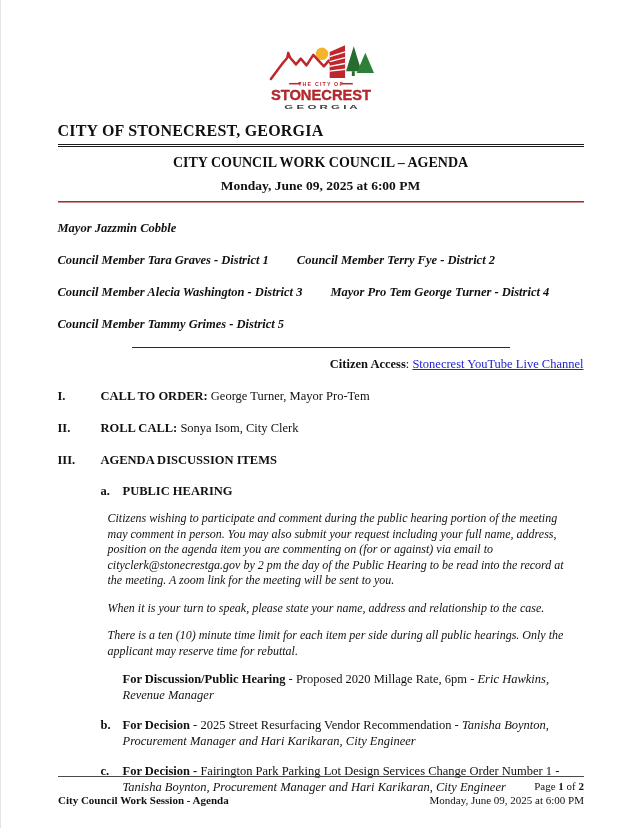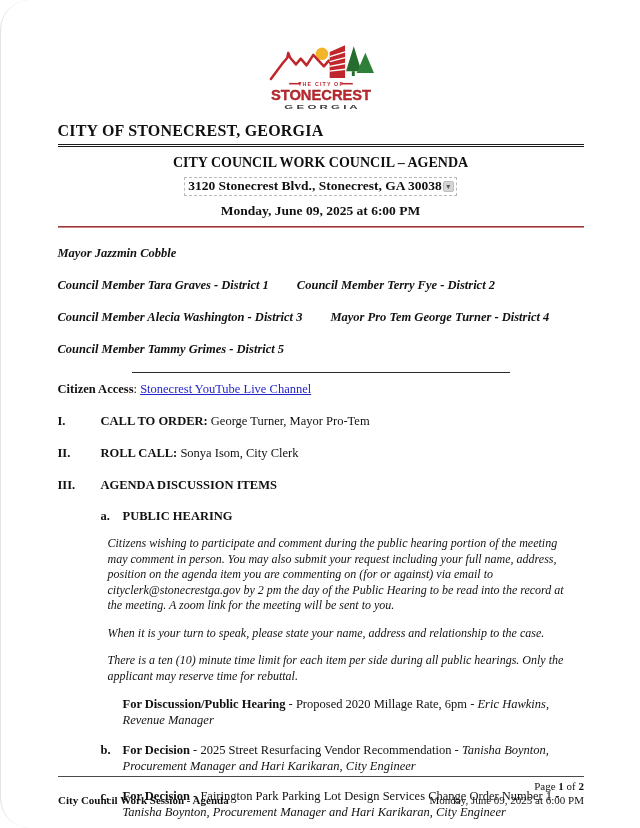--- a/index.html
+++ b/index.html
@@ -6,21 +6,20 @@
   html,body { background:#ffffff; }
   .page {
     position:relative;
     width:640px; height:828px;
     margin:0 auto;
     background:#ffffff;
     border-left:1px solid #e3e3e3;
     font-family:"Liberation Serif", serif;
     color:#111;
     overflow:hidden;
-    border-radius:30px;
   }
   .content { width:526px; margin:0 auto; }
 
   .logo-wrap { text-align:center; padding-top:40px; }
   .logo-wrap svg { display:inline-block; }
 
   .doc-title {
     text-align:left; font-size:16px; font-weight:bold;
     letter-spacing:.2px; margin-top:6px;
   }
@@ -43,21 +42,21 @@
   }
   .date-line { text-align:center; margin-top:7px; font-size:13.5px; font-weight:bold; }
   .rule-red { margin-top:7px; height:2px; background:#9e3434; border-bottom:1px solid #c98a8a; }
 
   .official { font-size:12.5px; font-weight:bold; font-style:italic; }
   .official.first { margin-top:18px; }
   .official + .official { margin-top:17px; }
   .off-gap { display:inline-block; width:28px; }
 
   .rule-mini { width:378px; margin:15px auto 0; border-top:1.2px solid #2b2b2b; }
-  .citizen { text-align:left; font-size:12.5px; margin-top:9px; }
+  .citizen { text-align:right; font-size:12.5px; margin-top:9px; }
   .citizen b { font-weight:bold; }
   .citizen a { color:#2323cc; text-decoration:underline; cursor:pointer; }
 
   .num-item { display:flex; font-size:12.5px; margin-top:17px; }
   .num-item .rn { width:43px; font-weight:bold; flex:none; }
   .num-item .lbl { font-weight:bold; }
 
   .sub-head { display:flex; font-size:12.5px; margin-top:16px; margin-left:43px; }
   .sub-head .lt { width:22px; font-weight:bold; flex:none; }
   .sub-head .hd { font-weight:bold; }
@@ -123,21 +122,20 @@
           <text x="55" y="62" text-anchor="middle" font-size="16" font-weight="bold" fill="#c0272d" stroke="#8c1d21" stroke-width="0.35" textLength="104" lengthAdjust="spacingAndGlyphs">STONECREST</text>
           <text x="55" y="71" text-anchor="middle" font-size="6.2" font-weight="bold" fill="#3c3c3c" textLength="76" lengthAdjust="spacingAndGlyphs">G E O R G I A</text>
         </g>
       </svg>
     </div>
 
     <div class="doc-title">CITY OF STONECREST, GEORGIA</div>
     <div class="rule-double"></div>
     <div class="doc-subtitle">CITY COUNCIL WORK COUNCIL – AGENDA</div>
 
-    <div class="addr-line"><span class="addr-box"><span>3120 Stonecrest Blvd., Stonecrest, GA 30038</span><span class="dd-icon">▾</span></span></div>
 
     <div class="date-line">Monday, June 09, 2025 at 6:00 PM</div>
     <div class="rule-red"></div>
 
     <div class="official first">Mayor Jazzmin Cobble</div>
     <div class="official"><span>Council Member Tara Graves - District 1</span><span class="off-gap"></span><span>Council Member Terry Fye - District 2</span></div>
     <div class="official"><span>Council Member Alecia Washington - District 3</span><span class="off-gap"></span><span>Mayor Pro Tem George Turner - District 4</span></div>
     <div class="official">Council Member Tammy Grimes - District 5</div>
 
     <div class="rule-mini"></div>

